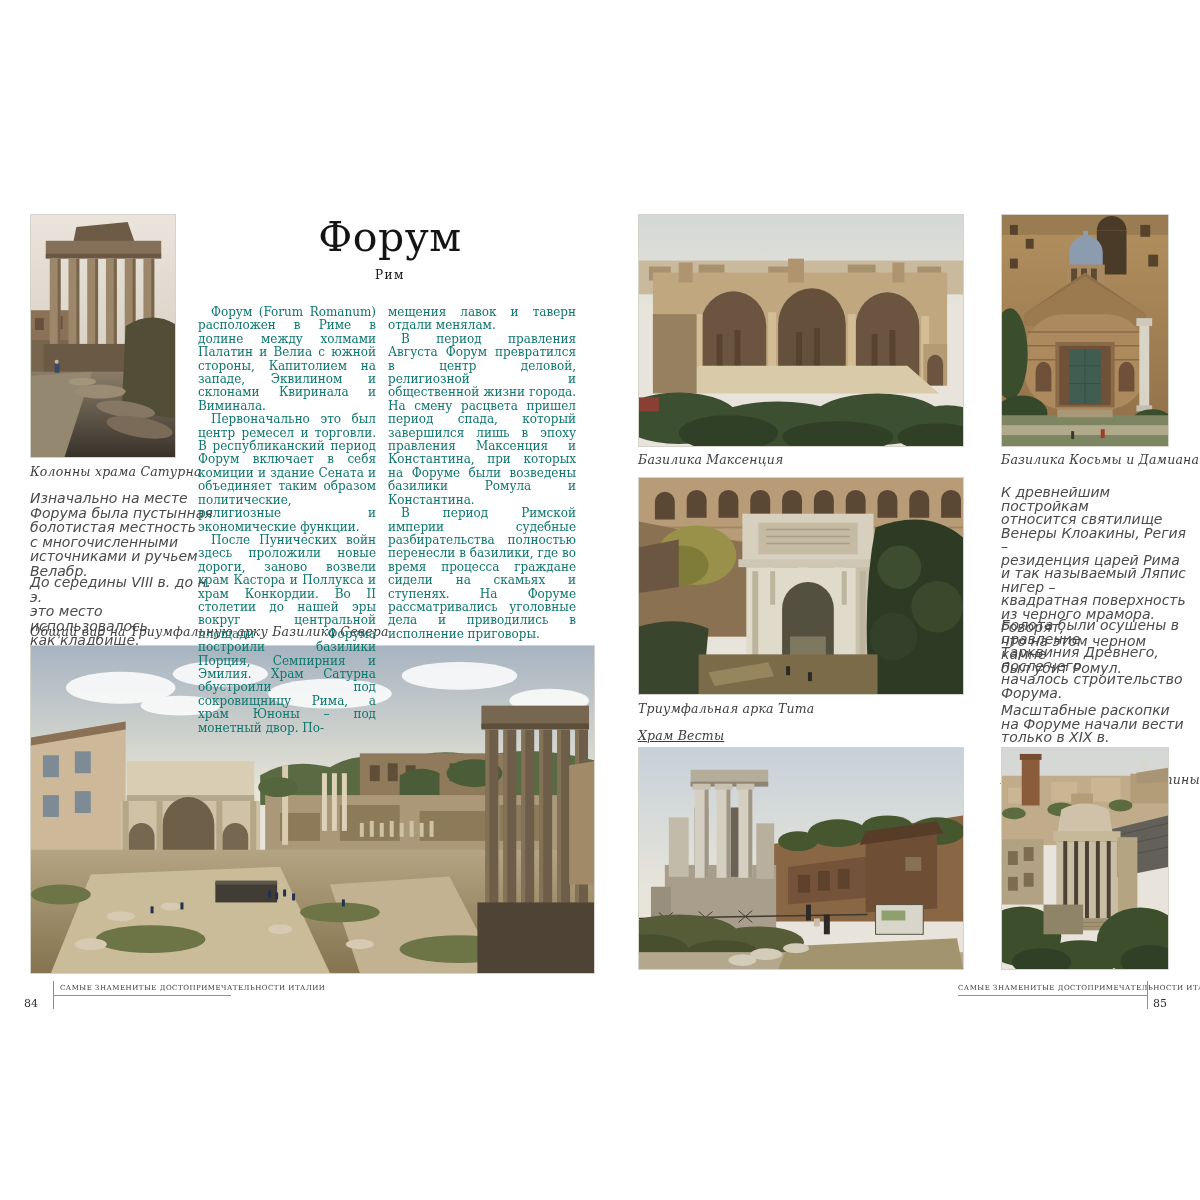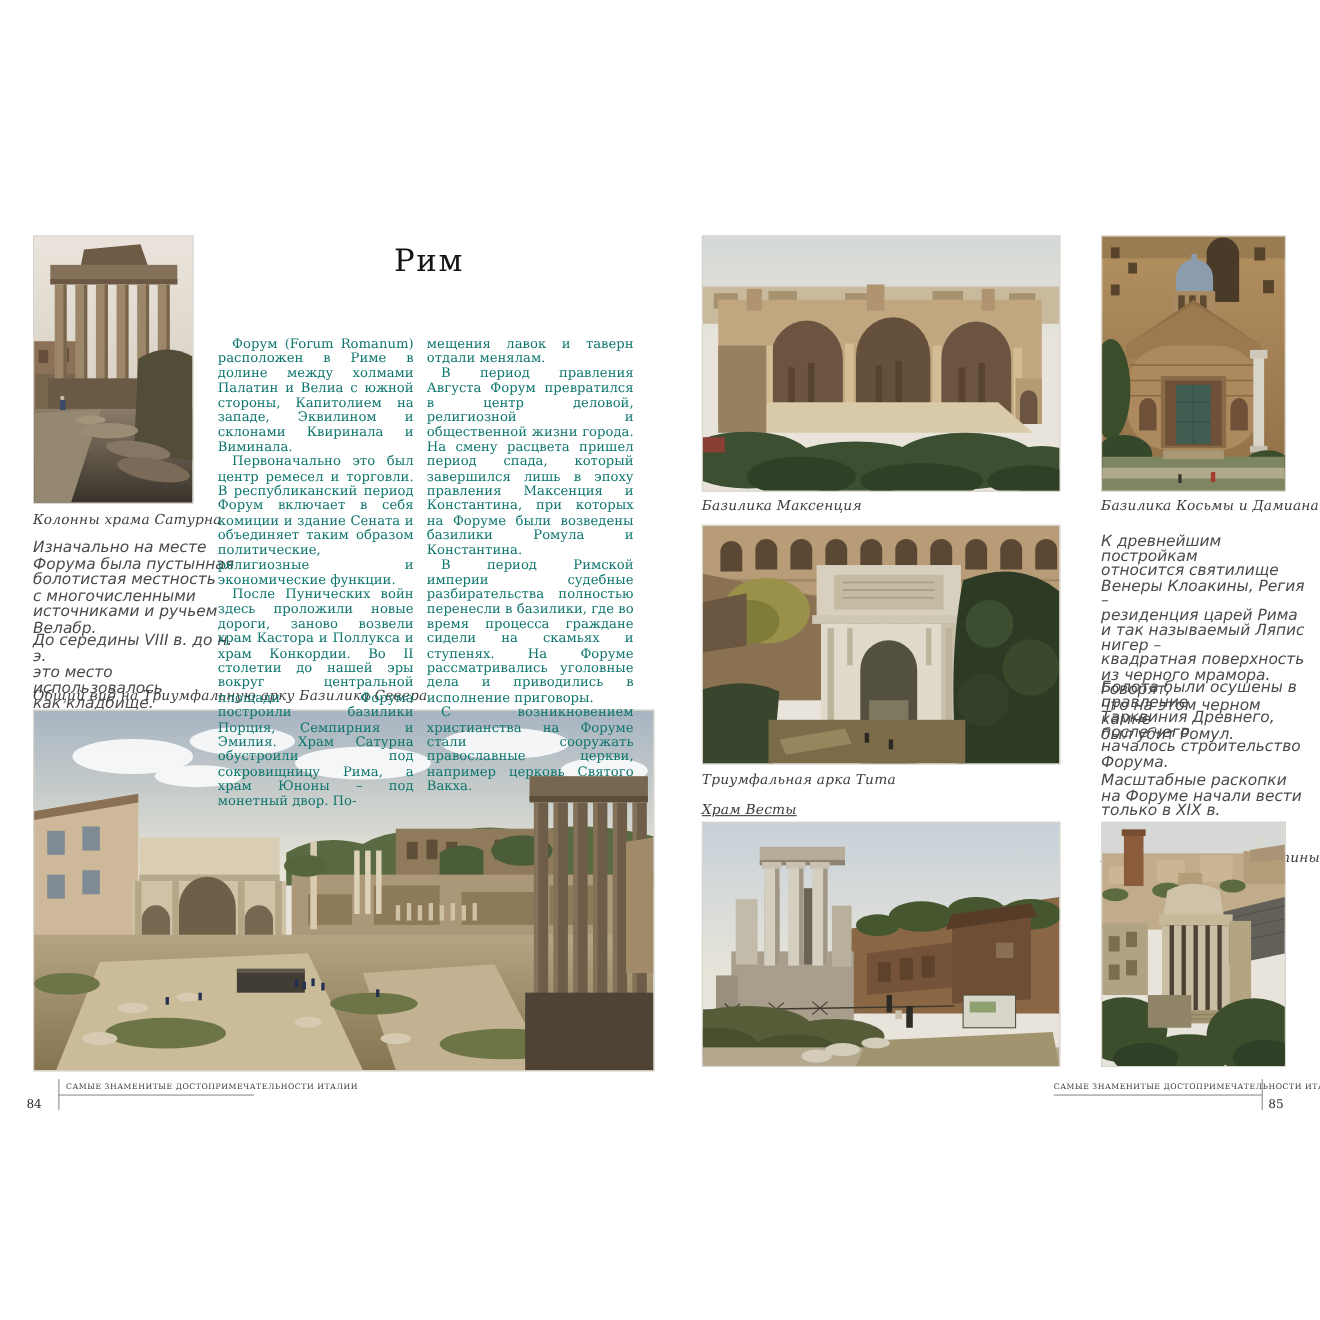--- a/index.html
+++ b/index.html
@@ -7,21 +7,21 @@
           font-family:"DejaVu Serif",serif;}
   .photo{position:absolute;border:1px solid #d6d3cc;box-sizing:border-box;background:#e8e4dc;}
   .photo svg{display:block;width:100%;height:100%;}
   .caption{position:absolute;font-family:"DejaVu Serif",serif;font-style:italic;
            font-size:12.5px;color:#3d3d3d;letter-spacing:.2px;white-space:nowrap;}
   .note{position:absolute;font-family:"DejaVu Sans",sans-serif;font-style:italic;
         font-size:14px;line-height:14.5px;color:#4a4a4a;white-space:pre-line;}
   .note.tight{line-height:13.5px;}
   .title-block{position:absolute;left:185px;top:213px;width:410px;text-align:center;color:#141414;}
   .title-block h1{margin:0;font-size:41px;font-weight:400;letter-spacing:.5px;}
-  .title-block h2{margin:7px 0 0 0;font-size:28px;font-weight:400;letter-spacing:1.5px;}
+  .title-block h2{margin:7px 0 0 0;font-size:12px;font-weight:400;letter-spacing:1.5px;}
   .bodycol{position:absolute;top:306px;font-size:12px;line-height:13.4px;text-align:justify;
            color:#0f766e;}
   .bodycol p{margin:0;text-indent:13px;}
   .bodycol p.noindent{text-indent:0;}
   .rule-h{position:absolute;height:1px;background:#8f8f8f;}
   .rule-v{position:absolute;width:1px;background:#8f8f8f;}
   .runhead{position:absolute;font-size:7px;letter-spacing:.5px;color:#3a3a3a;white-space:nowrap;}
   .pagenum{position:absolute;font-size:11px;color:#2e2e2e;}
 </style>
 </head>
@@ -216,32 +216,32 @@
             <rect x="262" y="249" width="3" height="7"></rect>
           <rect x="150" y="258" width="3" height="7"></rect>
             <rect x="120" y="262" width="3" height="7"></rect>
           <rect x="312" y="255" width="3" height="7"></rect>
             <rect x="600" y="0" width="0" height="0"></rect>
         </g>
       </svg>
     </div>
 
     <div class="title-block">
+      <h1>Форум</h1>
       <h2>Рим</h2>
     </div>
     <div class="bodycol" style="left:198px;width:178px;">
       <p>Форум (Forum Romanum) расположен в Риме в долине между холмами Палатин и Велиа с южной стороны, Капитолием на западе, Эквилином и склонами Квиринала и Виминала.</p>
       <p>Первоначально это был центр ремесел и торговли. В республиканский период Форум включает в себя комиции и здание Сената и объединяет таким образом политические, религиозные и экономические функции.</p>
       <p>После Пунических войн здесь проложили новые дороги, заново возвели храм Кастора и Поллукса и храм Конкордии. Во II столетии до нашей эры вокруг центральной площади Форума построили базилики Порция, Семпирния и Эмилия. Храм Сатурна обустроили под сокровищницу Рима, а храм Юноны – под монетный двор. По-</p>
     </div>
     <div class="bodycol" style="left:388px;width:188px;">
       <p class="noindent">мещения лавок и таверн отдали менялам.</p>
       <p>В период правления Августа Форум превратился в центр деловой, религиозной и общественной жизни города. На смену расцвета пришел период спада, который завершился лишь в эпоху правления Максенция и Константина, при которых на Форуме были возведены базилики Ромула и Константина.</p>
       <p>В период Римской империи судебные разбирательства полностью перенесли в базилики, где во время процесса граждане сидели на скамьях и ступенях. На Форуме рассматривались уголовные дела и приводились в исполнение приговоры.</p>
-      <p>С возникновением христианства на Форуме стали сооружать православные церкви, например церковь Святого Вакха.</p>
     </div>
 
     <div class="rule-v" style="left:53px;top:981px;height:28px;"></div>
     <div class="runhead" style="left:60px;top:984px;">САМЫЕ ЗНАМЕНИТЫЕ ДОСТОПРИМЕЧАТЕЛЬНОСТИ ИТАЛИИ</div>
     <div class="rule-h" style="left:53px;top:995px;width:178px;"></div>
     <div class="pagenum" style="left:24px;top:997px;">84</div>
   </div>
 
   <div>
 

